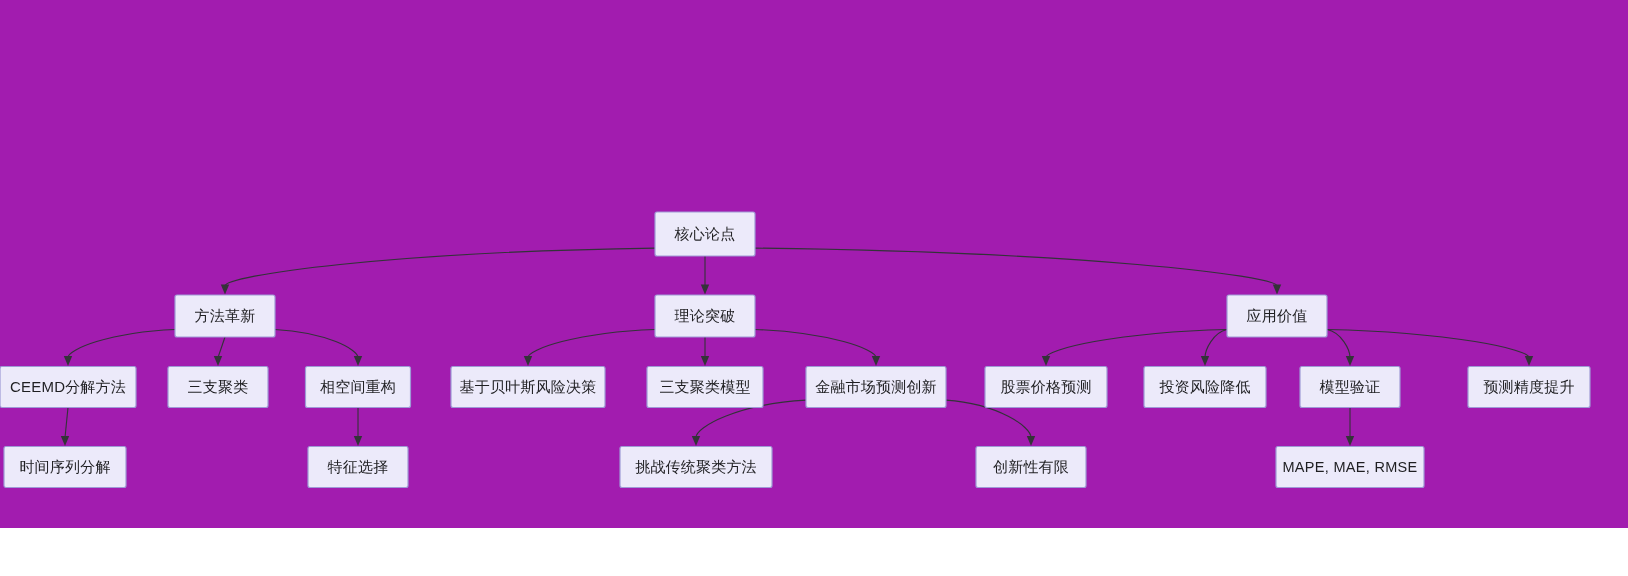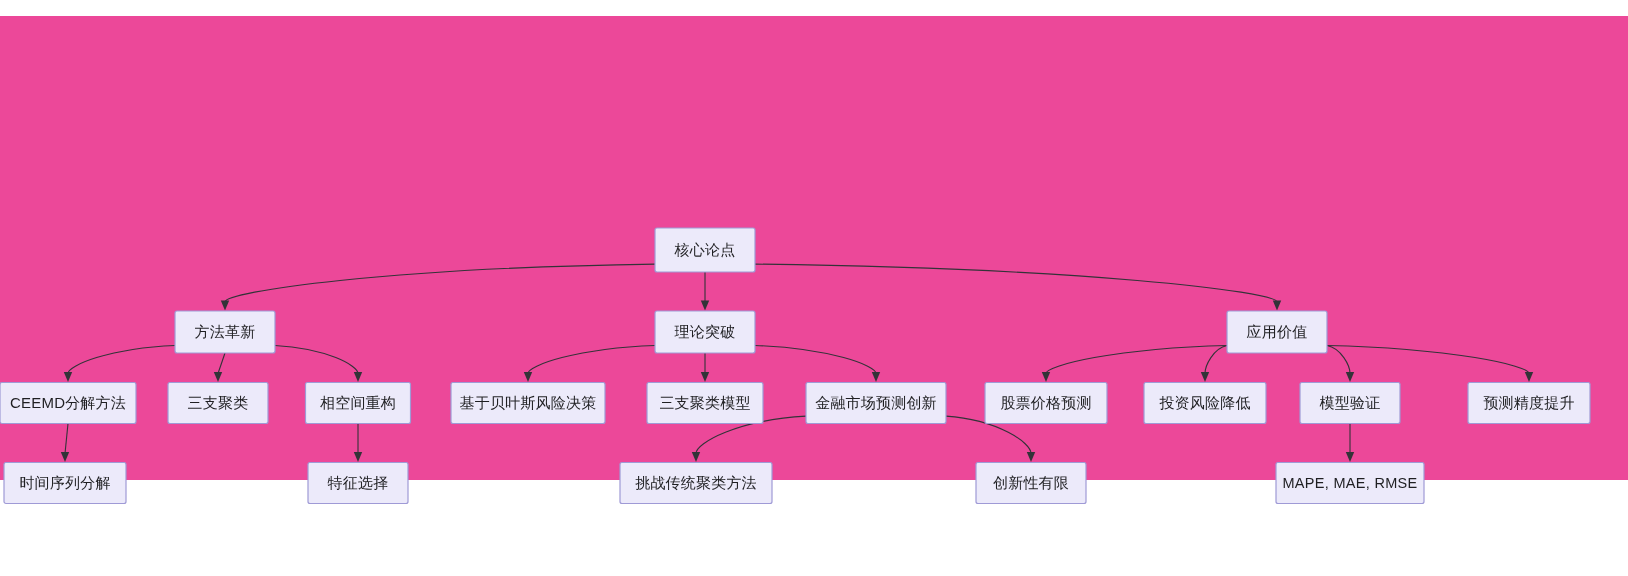--- a/index.html
+++ b/index.html
@@ -9,23 +9,22 @@
   }
   body {
     width: 1628px;
     height: 576px;
     font-family: "Liberation Sans", "DejaVu Sans", sans-serif;
     overflow: hidden;
   }
   #diagram-root {
     position: relative;
     width: 1628px;
-    height: 464px;
-    background: #ec4899;
-    margin-top: 16px;
+    height: 528px;
+    background: #a21caf;
   }
   svg#flowchart {
     display: block;
     width: 1628px;
     height: 576px;
   }
   .node-rect {
     fill: #ECEAFA;
     stroke: #9F9AD6;
     stroke-width: 1.2px;

